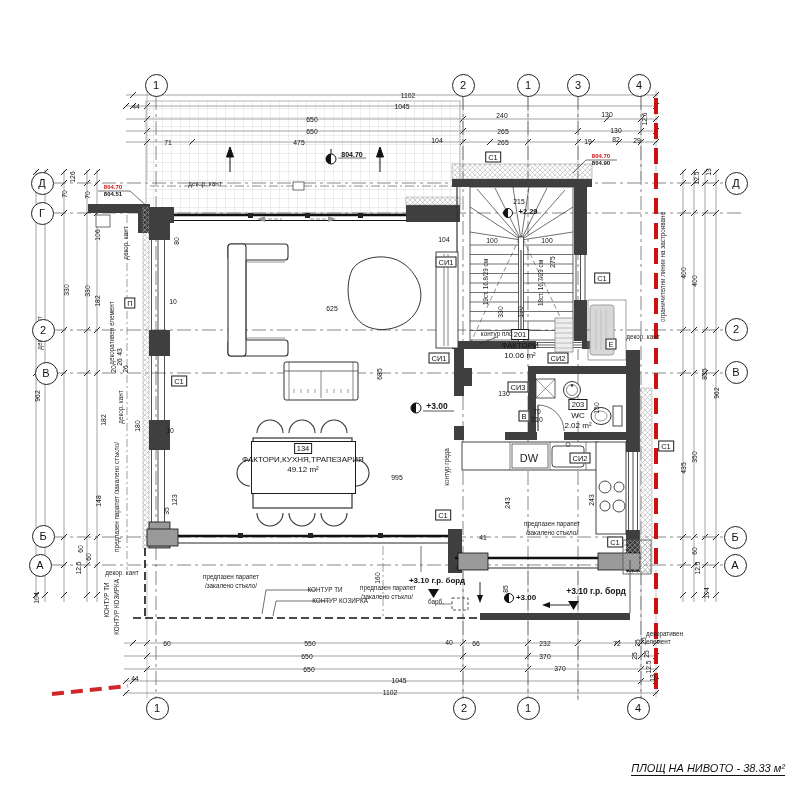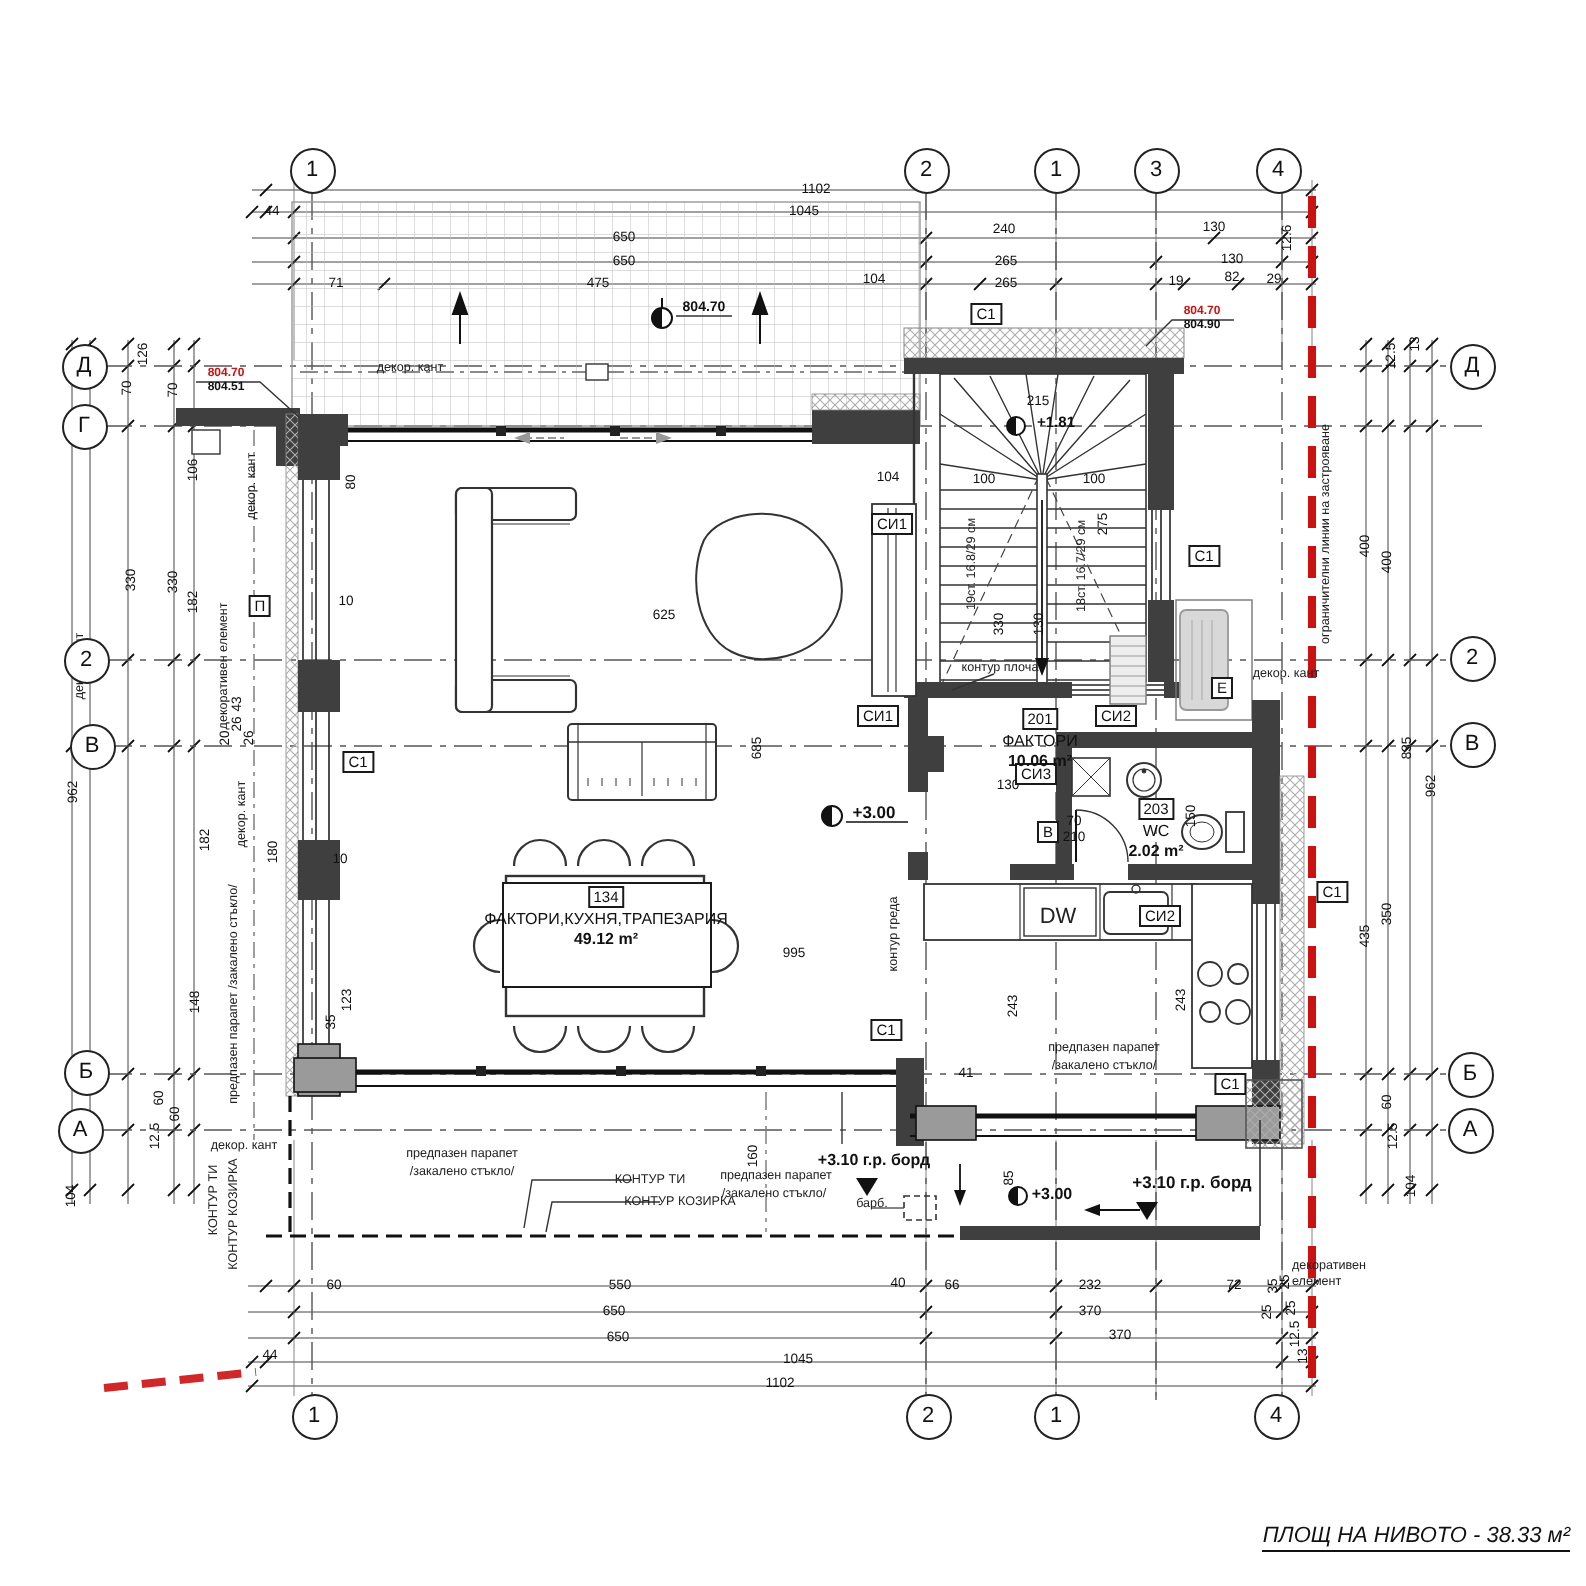--- a/index.html
+++ b/index.html
@@ -22,21 +22,21 @@
   .dia{position:absolute;width:15px;height:15px;background:#111;left:-7.5px;top:-7.5px;
        transform:rotate(45deg);}
   .circ{position:absolute;width:21px;height:21px;left:-11.5px;top:-11.5px;border:1.3px solid #222;
         border-radius:50%;background:#fff;display:flex;align-items:center;justify-content:center;
         font-size:11px;}
   .roombg{position:absolute;background:#fff;border:1px solid #1a1a1a;}
   .room{position:absolute;transform:translateX(-50%);display:flex;flex-direction:column;
         align-items:center;gap:1px;}
   .room .rnum{font-size:7.5px;line-height:9px;border:1px solid #1a1a1a;padding:0 2px;background:#fff;}
   .room .rname{font-size:8px;line-height:9px;white-space:nowrap;}
-  .room .rarea{font-size:8px;line-height:9px;white-space:nowrap;font-weight:bold;}
+  .room .rarea{font-size:8px;line-height:9px;white-space:nowrap;}
   .watermark{position:absolute;left:118px;top:672px;font-size:27px;font-weight:bold;
              letter-spacing:2px;color:rgba(205,75,75,0.55);white-space:nowrap;}
   .areanote{position:absolute;right:8px;top:762px;font-size:11px;font-style:italic;
             border-bottom:1.2px solid #111;padding-bottom:1px;white-space:nowrap;}
 </style>
 </head>
 <body>
 
 <div class="sheet">
 
@@ -579,21 +579,21 @@
       <span class="tag" style="left: 580px; top: 458px;">СИ2</span>
       <span class="tag" style="left: 518px; top: 387px;">СИ3</span>
       <span class="tag" style="left: 130px; top: 303px;">П</span>
       <span class="tag" style="left: 524px; top: 416px;">B</span>
       <span class="tag" style="left: 611px; top: 344px;">Е</span>
       <span class="level red" style="left: 113px; top: 187px; font-size: 6px;">804.70</span>
       <span class="level" style="left: 113px; top: 194px; font-size: 6px;">804.51</span>
       <span class="level red" style="left: 601px; top: 156px; font-size: 6px;">804.70</span>
       <span class="level" style="left: 601px; top: 163px; font-size: 6px;">804.90</span>
       <span class="level" style="left: 352px; top: 154px; font-size: 7px;">804.70</span>
-      <span class="level" style="left: 528px; top: 211px; font-size: 7.5px;">+1.81</span>
+      <span class="level" style="left: 528px; top: 211px; font-size: 7.5px;">+2.29</span>
       <span class="level" style="left: 437px; top: 406px; font-size: 8.5px;">+3.00</span>
       <span class="level" style="left: 526px; top: 597px; font-size: 8px;">+3.00</span>
       <span class="level" style="left: 437px; top: 580px; font-size: 8px;">+3.10 г.р. борд</span>
       <span class="level" style="left: 596px; top: 591px; font-size: 8.5px;">+3.10 г.р. борд</span>
       <div class="bubwrap" style="left: 156px; top: 85px;">
         <div class="circ">1</div>
       </div>
       <div class="bubwrap" style="left: 463px; top: 85px;">
         <div class="circ">2</div>
       </div>
@@ -654,21 +654,21 @@
       </div>
       <div class="bubwrap" style="left: 735px; top: 565px;">
         <div class="circ">А</div>
       </div>
       <div class="roombg" style="left: 251px; top: 441px; width: 103px; height: 51px;"></div>
       <div class="room" style="left: 303px; top: 443px;">
         <span class="rnum">134</span>
         <div class="rname">ФАКТОРИ,КУХНЯ,ТРАПЕЗАРИЯ</div>
         <div class="rarea">49.12 m²</div>
       </div>
-      <div class="room" style="left: 520px; top: 354px;">
+      <div class="room" style="left: 520px; top: 329px;">
         <span class="rnum">201</span>
         <div class="rname">ФАКТОРИ</div>
         <div class="rarea">10.06 m²</div>
       </div>
       <div class="room" style="left: 578px; top: 399px; justify-content: flex-end;">
         <span class="rnum">203</span>
         <div class="rname">WC</div>
         <div class="rarea">2.02 m²</div>
       </div>
     </div>

